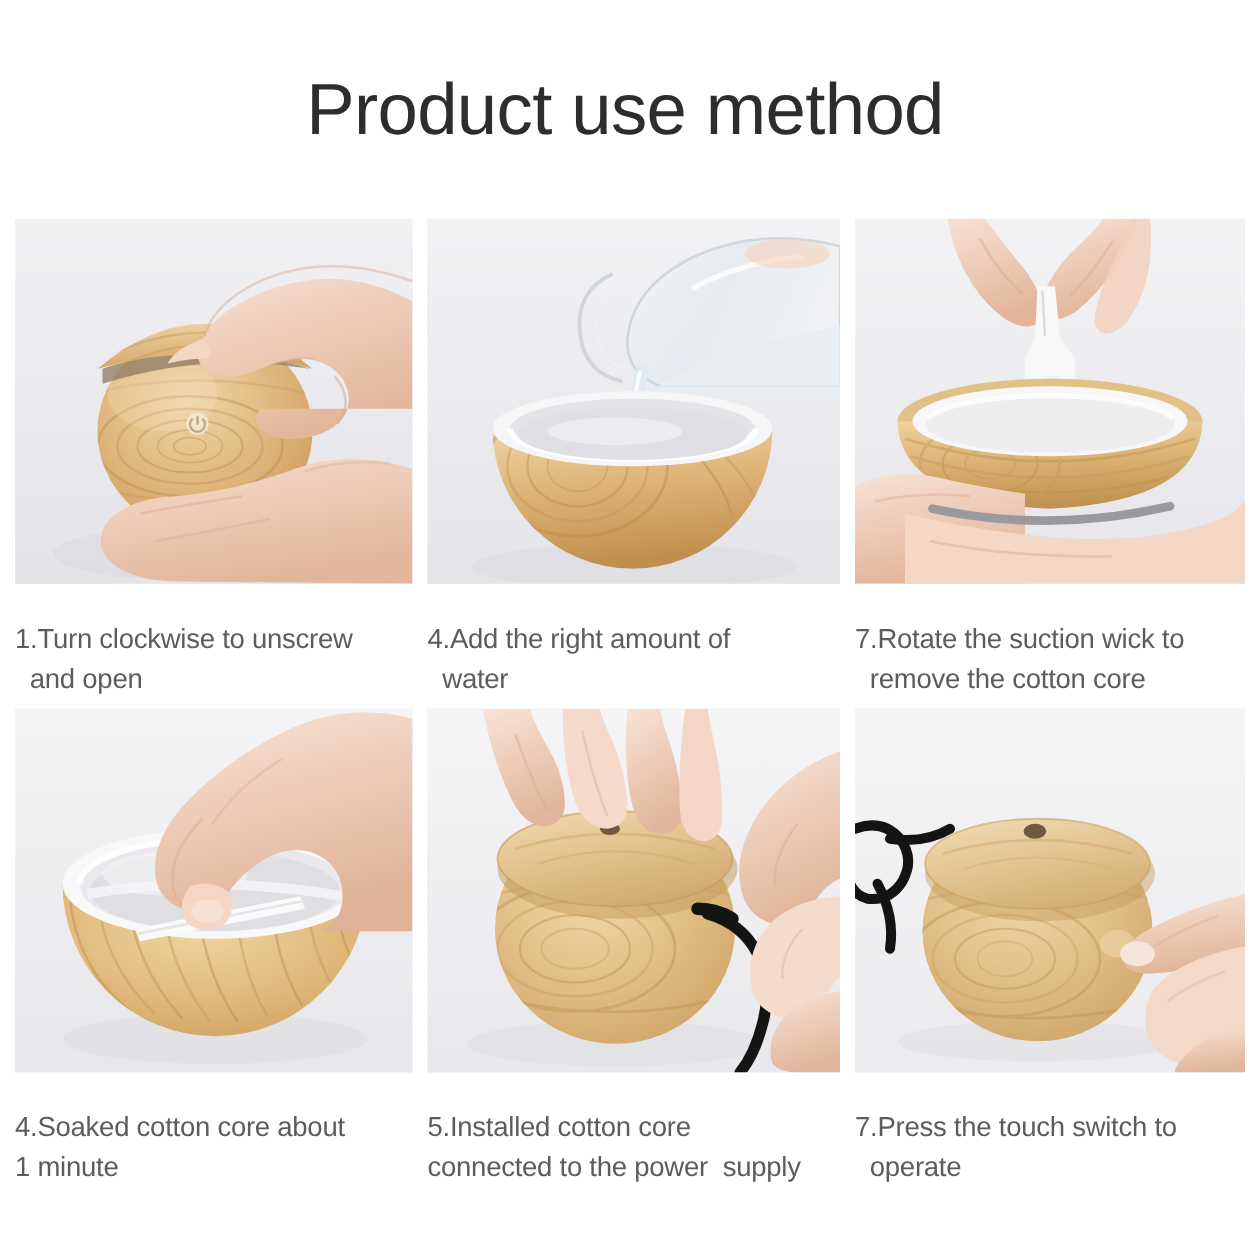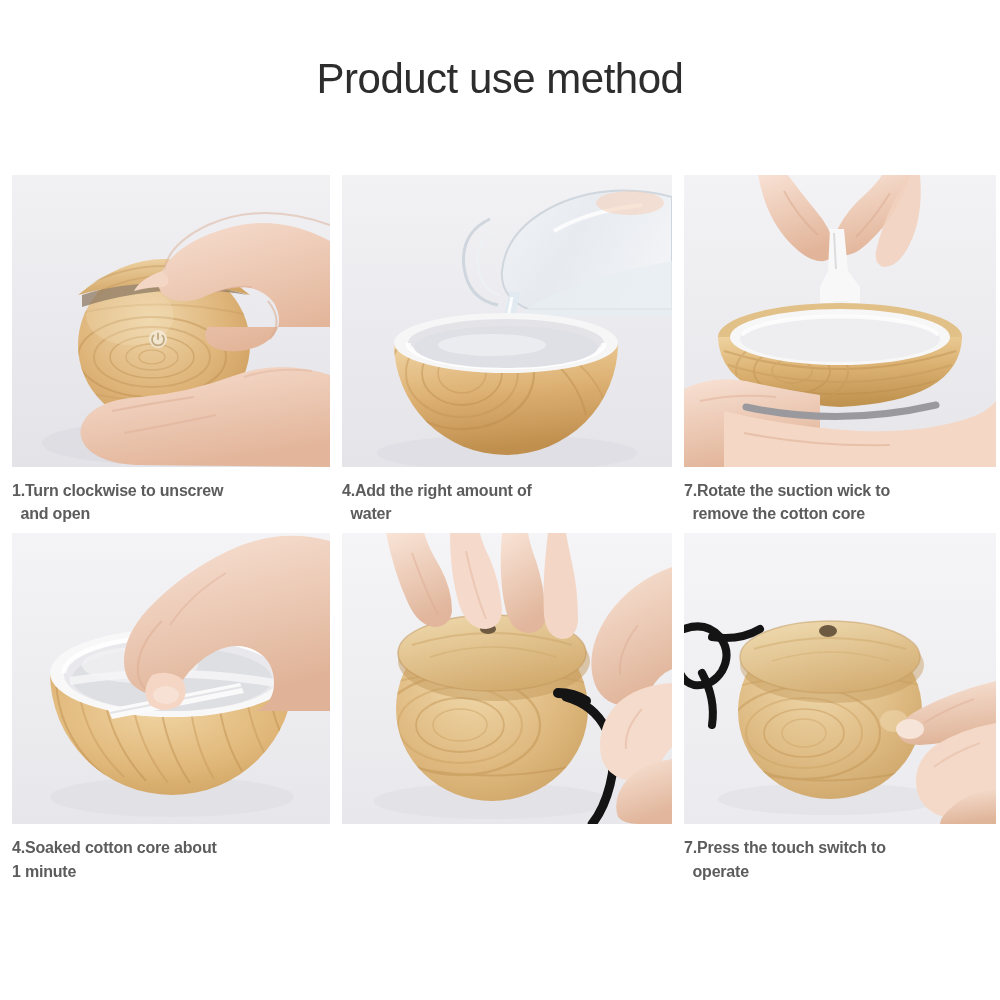--- a/index.html
+++ b/index.html
@@ -20,21 +20,21 @@
     background: #ffffff;
   }
 
   
   .title {
     position: absolute;
     top: 56px;
     left: 0;
     width: 1000px;
     text-align: center;
-    font-size: 42px;
+    font-size: 58px;
     font-weight: 400;
     letter-spacing: -0.5px;
     color: #2d2d2d;
     line-height: 1.1;
   }
 
   
   .grid {
     position: absolute;
     top: 175px;
@@ -52,25 +52,25 @@
     position: relative;
     width: 100%;
     height: 292px;
     background: #e9e9ed;
     overflow: hidden;
   }
   .photo.r2 { height: 292px; }
   .photo svg { display: block; width: 100%; height: 100%; }
 
   .caption {
-    margin-top: 12px;
-    font-size: 16px;
+    margin-top: 28px;
+    font-size: 22px;
     line-height: 1.45;
     color: #5c5c5c;
-    font-weight: 700;
+    font-weight: 400;
     white-space: pre-wrap;
     letter-spacing: -0.2px;
   }
 
   
   .grid .row2 .photo { height: 291px; }
 </style>
 </head>
 <body>
 
@@ -441,20 +441,22 @@
             <path d="M330 34 Q290 48 266 82 Q246 112 250 140 Q254 166 276 172 Q298 176 308 158
                      Q316 142 330 136 Z" fill="url(#skinE)"></path>
             <path d="M330 150 Q296 152 276 170 Q258 188 258 212 Q258 238 280 246 Q304 252 316 234
                      Q324 220 330 214 Z" fill="#f5dbcc"></path>
             <path d="M330 226 Q300 230 284 248 Q270 266 276 284 Q282 291 296 291 L330 291 Z" fill="url(#skinE)"></path>
             <path d="M296 92 Q276 118 278 142" fill="none" stroke="#dcab90" stroke-width="2" opacity="0.45"></path>
             <path d="M300 176 Q282 196 284 216" fill="none" stroke="#dcab90" stroke-width="2" opacity="0.4"></path>
           </g>
         </svg>
       </div>
+      <div class="caption">5.Installed cotton core
+connected to the power  supply</div>
     </div>
 
     <div class="cell row2">
       <div class="photo r2">
         <svg viewBox="0 0 312 291" preserveAspectRatio="xMidYMid slice">
           <defs>
             <linearGradient id="bg6" x1="0" y1="0" x2="0" y2="1">
               <stop offset="0" stop-color="#f5f5f7"></stop>
                 <stop offset="1" stop-color="#ebebef"></stop>
             </linearGradient>

